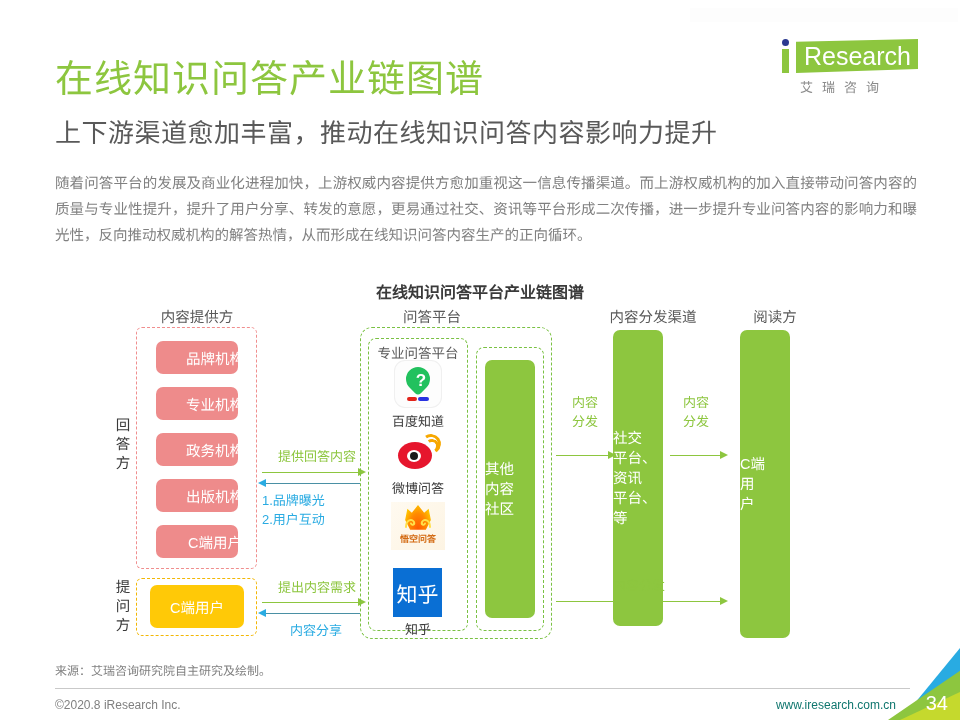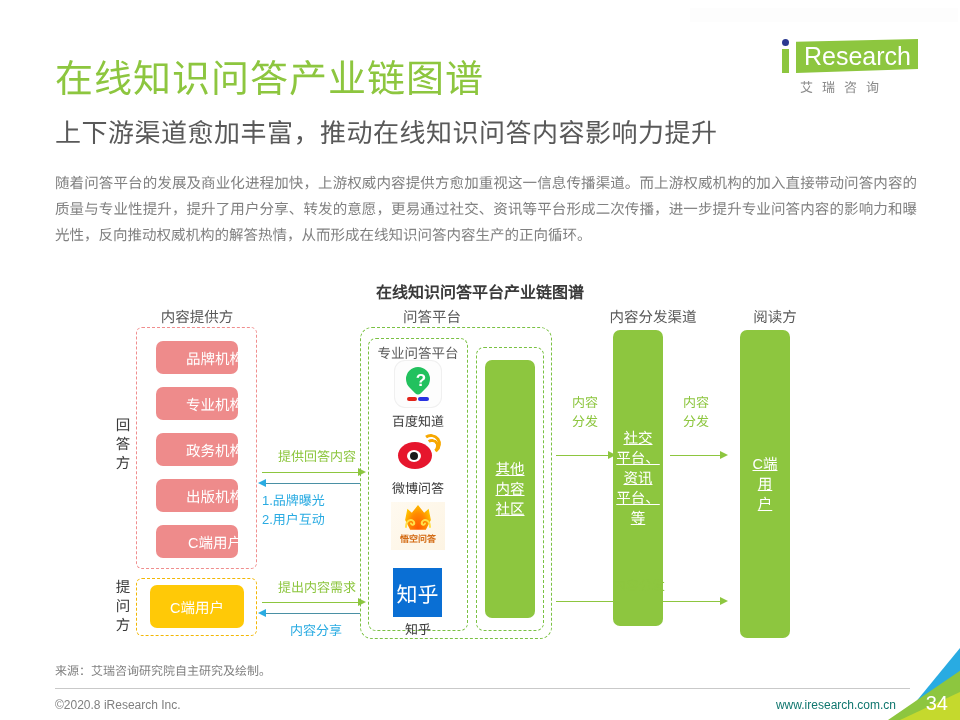--- a/index.html
+++ b/index.html
@@ -48,22 +48,22 @@
   .side-label{position:absolute;font-size:14.5px;color:#3a3a3a;line-height:19px;
       text-align:center;width:18px;}
 
   .pill{position:absolute;box-sizing:border-box;border-radius:7px;
       display:flex;align-items:center;justify-content:center;
       font-size:14.5px;color:#ffffff;white-space:nowrap;}
   .pill-pink{background:#EE8B8B;padding-left:36px;}
   .pill-yellow{background:#FFC907;}
 
   .barv{position:absolute;background:#8DC63F;border-radius:7px;
-      display:flex;align-items:center;justify-content:center;
-      color:#ffffff;font-size:14.5px;line-height:20px;text-align:center;text-decoration:underline;}
+      display:flex;align-items:flex-start;justify-content:center;
+      color:#ffffff;font-size:14.5px;line-height:20px;text-align:center;}
 
   .arrow-lbl{position:absolute;font-size:13px;white-space:nowrap;text-align:center;}
   .lbl-green{color:#8DC63F;}
   .lbl-blue{color:#29ABE2;}
 
   .ln{position:absolute;height:0;border-top:1.4px solid #8DC63F;}
   .ln-blue{position:absolute;height:0;border-top:1.4px solid #4a90a4;}
   .ahead{position:absolute;width:0;height:0;}
   .ahead-r{border-top:4.5px solid transparent;border-bottom:4.5px solid transparent;border-left:8px solid #8DC63F;}
   .ahead-l{border-top:4.5px solid transparent;border-bottom:4.5px solid transparent;border-right:8px solid #29ABE2;}

